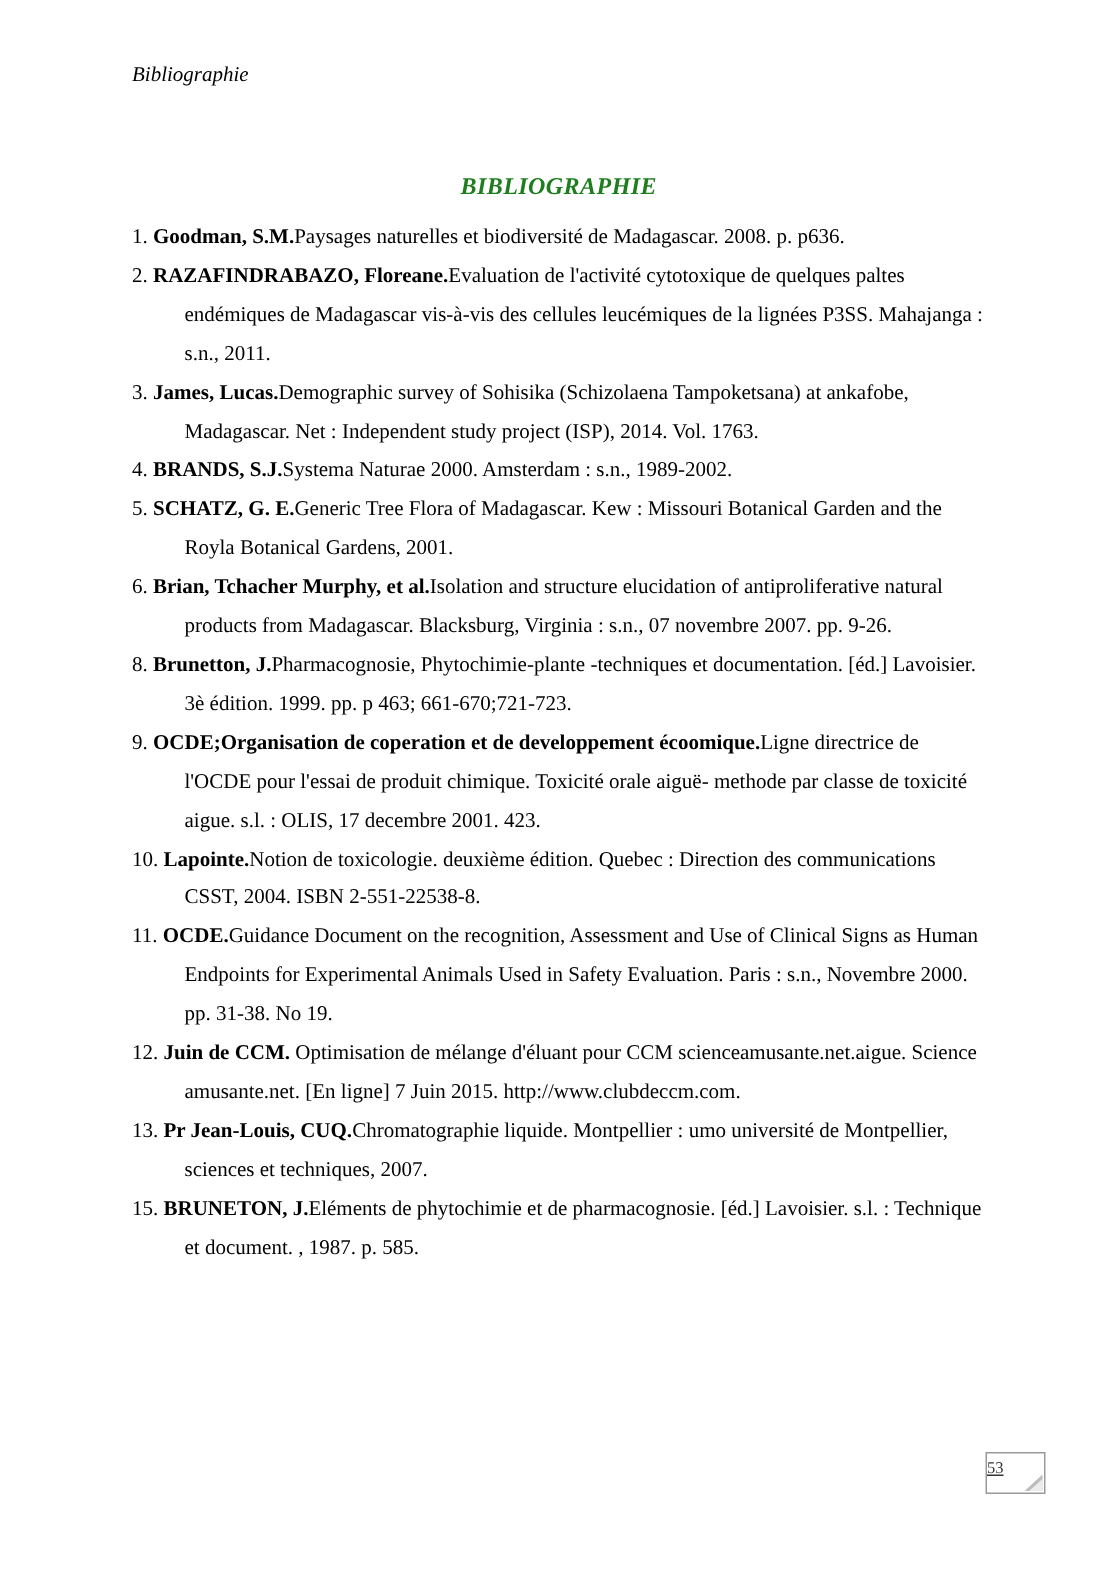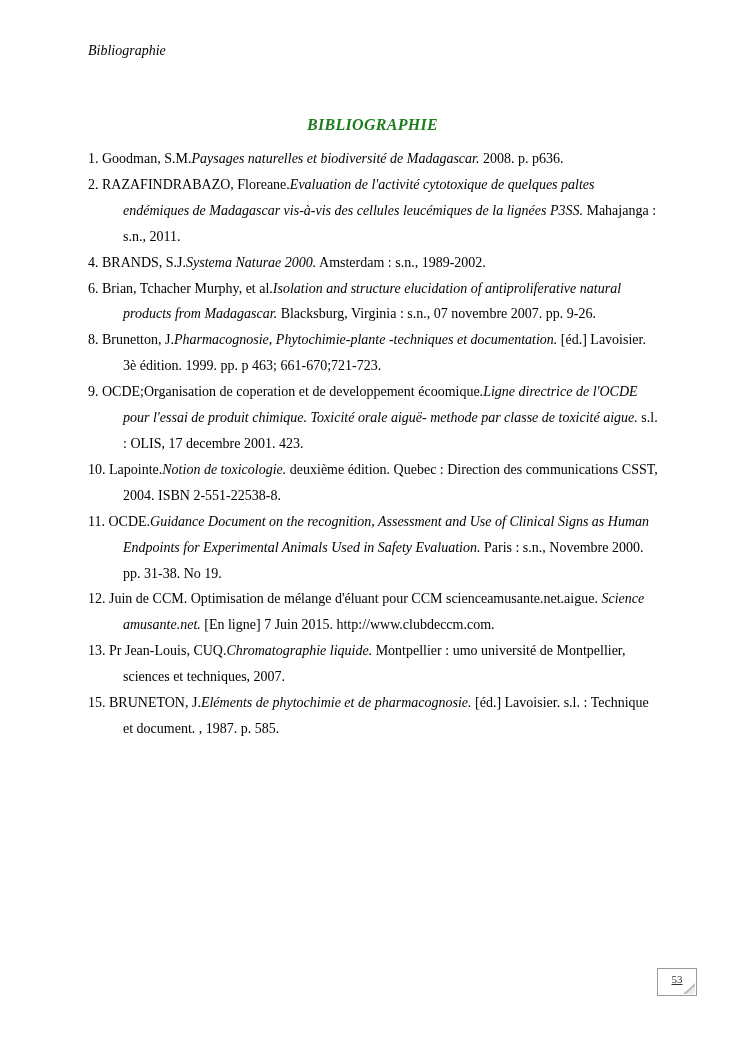--- a/index.html
+++ b/index.html
@@ -39,39 +39,39 @@
     width: 572px;
   }
   .bib-entry {
     margin: 0;
     padding-left: 35px;
     text-indent: -35px;
     font-size: 14px;
     line-height: 25.9px;
     text-align: left;
   }
-  .seg.bold { font-weight: normal; }
-  .seg.italic { font-style: italic; }
+  .seg.bold { font-weight: bold; }
+  .seg.italic { }
   .seg.normal { font-weight: normal; font-style: normal; }
   .page-number-box {
     position: absolute;
     left: 657px;
     top: 968px;
     width: 40px;
     height: 28px;
     background: #ffffff;
     border: 1px solid #9a9a9a;
     box-sizing: border-box;
   }
   .page-number {
     position: absolute;
     top: 4px;
     left: 0;
     width: 100%;
-    text-align: center;
+    text-align: left;
     font-size: 11px;
     color: #333333;
     text-decoration: underline;
   }
   .dog-ear {
     position: absolute;
     right: 1px;
     bottom: 1px;
     width: 0;
     height: 0;
@@ -95,21 +95,23 @@
 <body>
 
 <div class="page">
   <div class="running-header">Bibliographie</div>
 
   <h1 class="doc-title" style="color: rgb(30, 125, 30);">BIBLIOGRAPHIE</h1>
 
   <div class="bib-list">
       <p class="bib-entry"><span class="seg normal">1. </span><span class="seg bold">Goodman, S.M.</span><span class="seg italic">Paysages naturelles et biodiversité de Madagascar.</span><span class="seg normal"> 2008. p. p636.</span></p>
       <p class="bib-entry"><span class="seg normal">2. </span><span class="seg bold">RAZAFINDRABAZO, Floreane.</span><span class="seg italic">Evaluation de l'activité cytotoxique de quelques paltes endémiques de Madagascar vis-à-vis des cellules leucémiques de la lignées P3SS.</span><span class="seg normal"> Mahajanga : s.n., 2011.</span></p>
+      <p class="bib-entry"><span class="seg normal">3. </span><span class="seg bold">James, Lucas.</span><span class="seg italic">Demographic survey of Sohisika (Schizolaena Tampoketsana) at ankafobe, Madagascar.</span><span class="seg normal"> Net : Independent study project (ISP), 2014. Vol. 1763.</span></p>
       <p class="bib-entry"><span class="seg normal">4. </span><span class="seg bold">BRANDS, S.J.</span><span class="seg italic">Systema Naturae 2000.</span><span class="seg normal"> Amsterdam : s.n., 1989-2002.</span></p>
+      <p class="bib-entry"><span class="seg normal">5. </span><span class="seg bold">SCHATZ, G. E.</span><span class="seg italic">Generic Tree Flora of Madagascar.</span><span class="seg normal"> Kew : Missouri Botanical Garden and the Royla Botanical Gardens, 2001.</span></p>
       <p class="bib-entry"><span class="seg normal">6. </span><span class="seg bold">Brian, Tchacher Murphy, et al.</span><span class="seg italic">Isolation and structure elucidation of antiproliferative natural products from Madagascar.</span><span class="seg normal"> Blacksburg, Virginia : s.n., 07 novembre 2007. pp. 9-26.</span></p>
       <p class="bib-entry"><span class="seg normal">8. </span><span class="seg bold">Brunetton, J.</span><span class="seg italic">Pharmacognosie, Phytochimie-plante -techniques et documentation.</span><span class="seg normal"> [éd.] Lavoisier. 3è édition. 1999. pp. p 463; 661-670;721-723.</span></p>
       <p class="bib-entry"><span class="seg normal">9. </span><span class="seg bold">OCDE;Organisation de coperation et de developpement écoomique.</span><span class="seg italic">Ligne directrice de l'OCDE pour l'essai de produit chimique. Toxicité orale aiguë- methode par classe de toxicité aigue.</span><span class="seg normal"> s.l. : OLIS, 17 decembre 2001. 423.</span></p>
       <p class="bib-entry"><span class="seg normal">10. </span><span class="seg bold">Lapointe.</span><span class="seg italic">Notion de toxicologie.</span><span class="seg normal"> deuxième édition. Quebec : Direction des communications CSST, 2004. ISBN 2-551-22538-8.</span></p>
       <p class="bib-entry"><span class="seg normal">11. </span><span class="seg bold">OCDE.</span><span class="seg italic">Guidance Document on the recognition, Assessment and Use of Clinical Signs as Human Endpoints for Experimental Animals Used in Safety Evaluation.</span><span class="seg normal"> Paris : s.n., Novembre 2000. pp. 31-38. No 19.</span></p>
       <p class="bib-entry"><span class="seg normal">12. </span><span class="seg bold">Juin de CCM.</span><span class="seg normal"> Optimisation de mélange d'éluant pour CCM scienceamusante.net.aigue. </span><span class="seg italic">Science amusante.net.</span><span class="seg normal"> [En ligne] 7 Juin 2015. http://www.clubdeccm.com.</span></p>
       <p class="bib-entry"><span class="seg normal">13. </span><span class="seg bold">Pr Jean-Louis, CUQ.</span><span class="seg italic">Chromatographie liquide.</span><span class="seg normal"> Montpellier : umo université de Montpellier, sciences et techniques, 2007.</span></p>
       <p class="bib-entry"><span class="seg normal">15. </span><span class="seg bold">BRUNETON, J.</span><span class="seg italic">Eléments de phytochimie et de pharmacognosie.</span><span class="seg normal"> [éd.] Lavoisier. s.l. : Technique et document. , 1987. p. 585.</span></p>
     </div>
 

